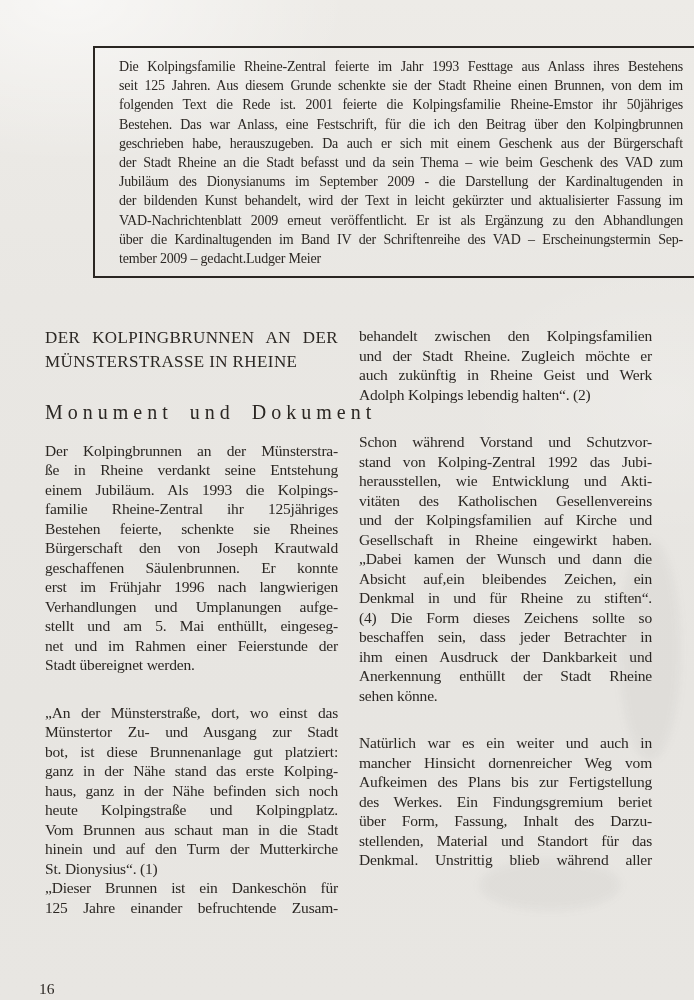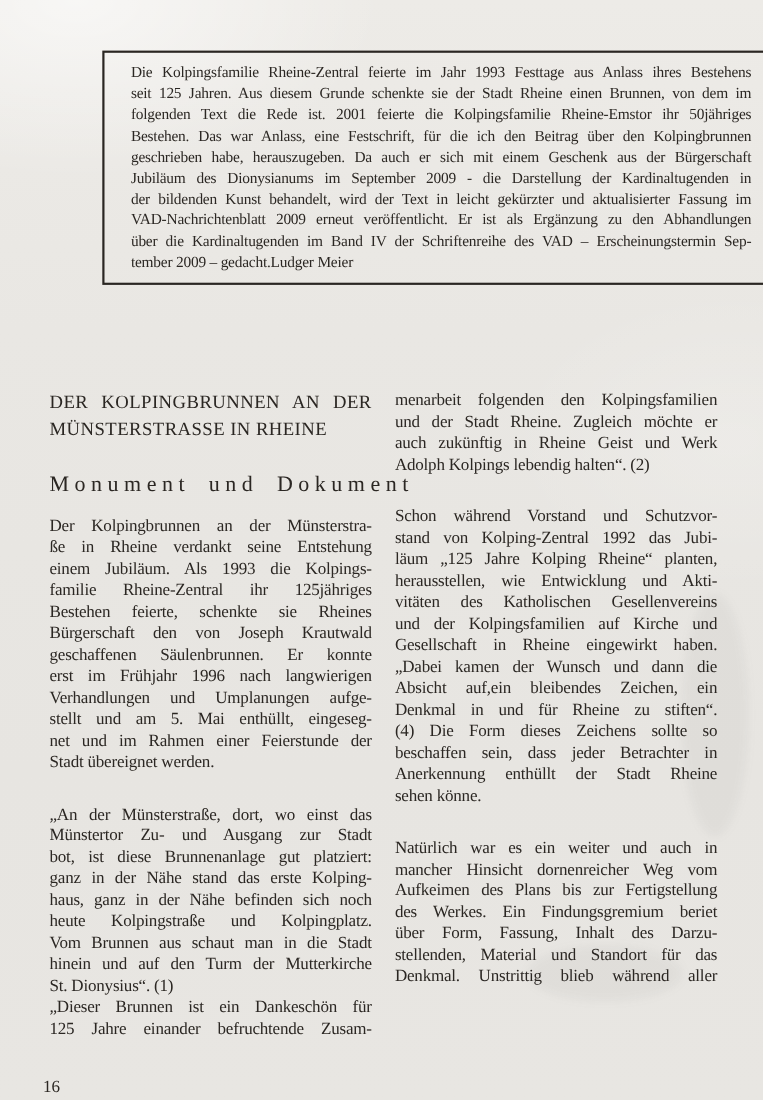--- a/index.html
+++ b/index.html
@@ -35,21 +35,21 @@
     text-justify: inter-word;
   }
   .para { margin-top: 28px; }
   .para.no-gap { margin-top: 0; }
   .para:not(.cont) .line:last-child { text-align-last: left; }
   .sig-row {
     display: flex; justify-content: flex-start; align-items: baseline;
   }
   .columns {
     position: absolute; left: 45px; top: 326px; width: 607px;
-    display: flex; gap: 21px; margin-top: 28px;
+    display: flex; gap: 21px;
   }
   .col {
     width: 293px; flex: 0 0 293px;
     font-size: 15.5px; line-height: 19.5px; letter-spacing: -0.2px;
   }
   .title { font-size: 17px; line-height: 24px; letter-spacing: 0.4px; }
   .title .line:last-child { text-align-last: left; }
   .subtitle {
     margin-top: 29px; margin-bottom: 18px;
     font-size: 20px; letter-spacing: 5px; word-spacing: 7px;
@@ -65,20 +65,21 @@
   <div class="smudge" style="left:620px; top:540px; width:60px; height:220px;"></div>
 
   <div class="intro-box">
     <div>
         <div class="para no-gap cont">
           <div class="line">Die Kolpingsfamilie Rheine-Zentral feierte im Jahr 1993 Festtage aus Anlass ihres Bestehens</div>
           <div class="line">seit 125 Jahren. Aus diesem Grunde schenkte sie der Stadt Rheine einen Brunnen, von dem im</div>
           <div class="line">folgenden Text die Rede ist. 2001 feierte die Kolpingsfamilie Rheine-Emstor ihr 50jähriges</div>
           <div class="line">Bestehen. Das war Anlass, eine Festschrift, für die ich den Beitrag über den Kolpingbrunnen</div>
           <div class="line">geschrieben habe, herauszugeben. Da auch er sich mit einem Geschenk aus der Bürgerschaft</div>
+          <div class="line">der Stadt Rheine an die Stadt befasst und da sein Thema – wie beim Geschenk des VAD zum</div>
           <div class="line">Jubiläum des Dionysianums im September 2009 - die Darstellung der Kardinaltugenden in</div>
           <div class="line">der bildenden Kunst behandelt, wird der Text in leicht gekürzter und aktualisierter Fassung im</div>
           <div class="line">VAD-Nachrichtenblatt 2009 erneut veröffentlicht. Er ist als Ergänzung zu den Abhandlungen</div>
           <div class="line">über die Kardinaltugenden im Band IV der Schriftenreihe des VAD – Erscheinungstermin Sep-</div>
         </div>
       </div>
     <div class="sig-row">
       <span>tember 2009 – gedacht.</span>
       <span>Ludger Meier</span>
     </div>
@@ -119,38 +120,38 @@
           </div>
           <div class="para no-gap cont">
             <div class="line">„Dieser Brunnen ist ein Dankeschön für</div>
             <div class="line">125 Jahre einander befruchtende Zusam-</div>
           </div>
         </div>
     </div>
     <div class="col">
       <div>
           <div class="para no-gap">
-            <div class="line">menarbeit folgenden den Kolpingsfamilien</div>
+            <div class="line">behandelt zwischen den Kolpingsfamilien</div>
             <div class="line">und der Stadt Rheine. Zugleich möchte er</div>
             <div class="line">auch zukünftig in Rheine Geist und Werk</div>
             <div class="line">Adolph Kolpings lebendig halten“. (2)</div>
           </div>
           <div class="para">
             <div class="line">Schon während Vorstand und Schutzvor-</div>
             <div class="line">stand von Kolping-Zentral 1992 das Jubi-</div>
-            <div class="line">läum „125 Jahre Kolping Rheine“ planten,</div>
             <div class="line">herausstellen, wie Entwicklung und Akti-</div>
             <div class="line">vitäten des Katholischen Gesellenvereins</div>
             <div class="line">und der Kolpingsfamilien auf Kirche und</div>
             <div class="line">Gesellschaft in Rheine eingewirkt haben.</div>
             <div class="line">„Dabei kamen der Wunsch und dann die</div>
             <div class="line">Absicht auf,ein bleibendes Zeichen, ein</div>
             <div class="line">Denkmal in und für Rheine zu stiften“.</div>
             <div class="line">(4) Die Form dieses Zeichens sollte so</div>
             <div class="line">beschaffen sein, dass jeder Betrachter in</div>
+            <div class="line">ihm einen Ausdruck der Dankbarkeit und</div>
             <div class="line">Anerkennung enthüllt der Stadt Rheine</div>
             <div class="line">sehen könne.</div>
           </div>
           <div class="para cont">
             <div class="line">Natürlich war es ein weiter und auch in</div>
             <div class="line">mancher Hinsicht dornenreicher Weg vom</div>
             <div class="line">Aufkeimen des Plans bis zur Fertigstellung</div>
             <div class="line">des Werkes. Ein Findungsgremium beriet</div>
             <div class="line">über Form, Fassung, Inhalt des Darzu-</div>
             <div class="line">stellenden, Material und Standort für das</div>

